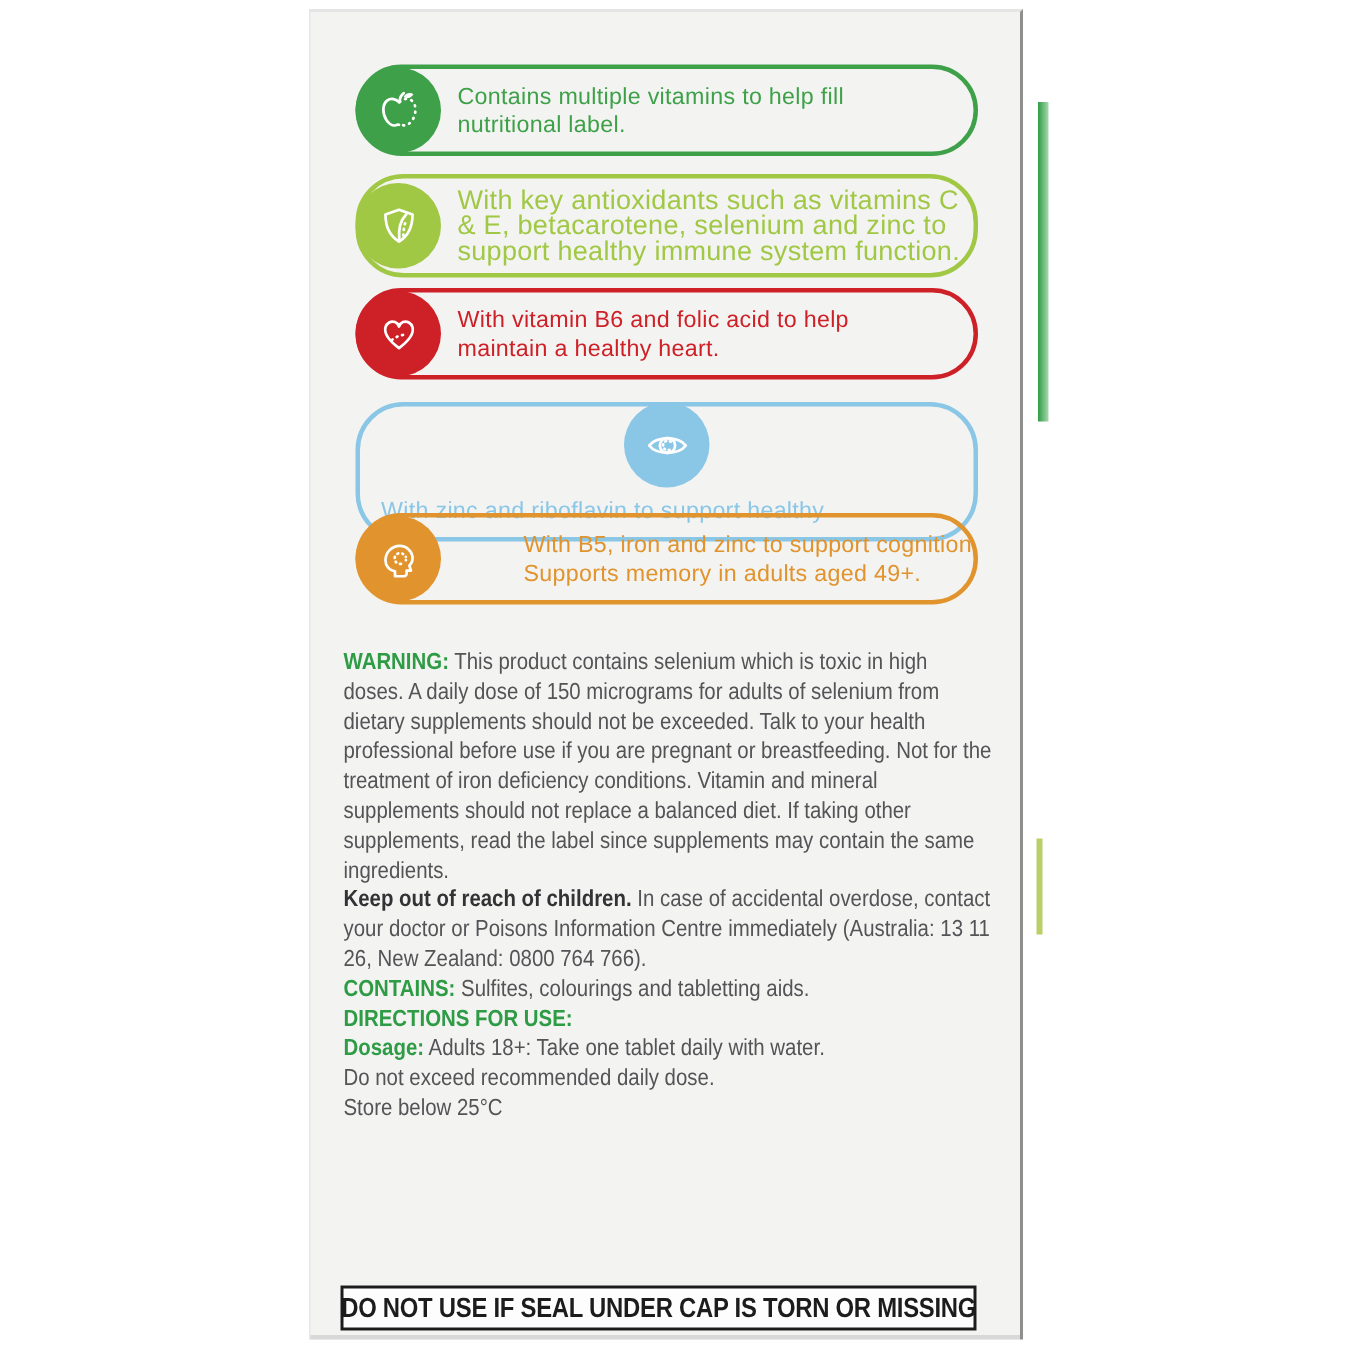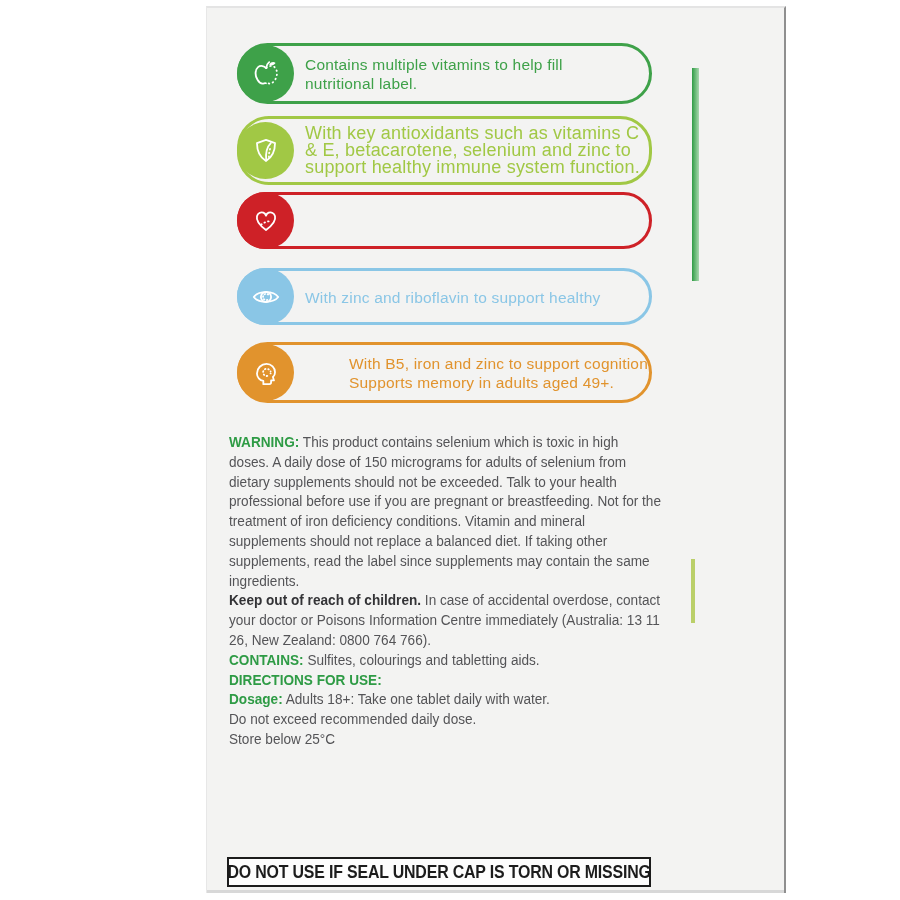--- a/index.html
+++ b/index.html
@@ -1,20 +1,20 @@
 <!DOCTYPE html>
 <html><head>
 <meta charset="utf-8">
 <style>
   html,body{margin:0;padding:0;}
   body{width:900px;height:900px;background:#ffffff;font-family:"Liberation Sans",sans-serif;}
   .stage{position:relative;width:900px;height:900px;overflow:hidden;background:#ffffff;}
 
   
-  .panel{position:absolute;left:206px;top:6px;width:580px;height:887px;box-sizing:border-box;
+  .panel{position:absolute;left:206px;top:6px;width:476px;height:887px;box-sizing:border-box;
          background:#f3f3f2;border-left:1px solid #e7e7e7;border-top:2px solid #e4e4e4;
          border-right:2px solid #8f8f8f;padding-left:42px;}
   .panel-bottom-edge{position:absolute;left:0;right:0;bottom:0;height:3px;background:#d8d8d8;}
 
   
   .sliver-green{position:absolute;left:692px;top:68px;width:7px;height:213px;
                 background:linear-gradient(90deg,#2f9c45,#a9d8af);}
   .sliver-lime{position:absolute;left:691px;top:559px;width:4px;height:64px;background:#bacf69;}
 
   
@@ -28,21 +28,21 @@
   .pill-text div{white-space:nowrap;}
   .pill--three .pill-text{font-size:18px;line-height:17px;padding-top:6px;padding-bottom:6px;}
   #pill-0{top:35px;}
   #pill-1{top:108px;min-height:63px;}
   #pill-2{top:184px;}
   #pill-3{top:260px;}
   #pill-4{top:334px;}
   .c-green{border-color:#3ea149;color:#3ea149;}  .c-green  .pill-circle{background:#3ea149;}
   .c-lime{border-color:#a1c845;color:#a1c845;}   .c-lime   .pill-circle{background:#a1c845;}
   .c-red{border-color:#ce2127;color:#ce2127;}    .c-red    .pill-circle{background:#ce2127;}
-  .c-blue{border-color:#8ac6e6;color:#8ac6e6;}   .c-blue   .pill-circle{background:#8ac6e6;}
+  .c-blue{border-color:#8ac6e6;color:#8ac6e6;flex-direction:column;}   .c-blue   .pill-circle{background:#8ac6e6;}
   .c-orange{border-color:#e1932d;color:#e1932d;gap:44px;} .c-orange .pill-circle{background:#e1932d;}
 
   
   .body-copy{position:absolute;left:22px;top:424px;width:492px;transform:scaleX(0.878);
              transform-origin:0 0;font-size:15.5px;line-height:19.8px;color:#545457;}
   .body-copy p{margin:0;}
   .green-label{color:#2e9b45;font-weight:bold;}
   .dark-label{color:#333336;font-weight:bold;}
 
   
@@ -87,20 +87,24 @@
       </div>
     </div>
 
     <div class="pill c-red" id="pill-2">
       <div class="pill-circle">
         <svg width="34" height="34" viewBox="0 0 32 32" fill="none" stroke="#ffffff" stroke-width="1.7" stroke-linecap="round" stroke-linejoin="round">
           <path d="M16 24.5 C10 20 6.5 15.5 7.5 11.5 C8.2 8.8 11 7.2 13.5 8.2 C15 8.8 15.7 10 16 11 C16.3 10 17 8.8 18.5 8.2 C21 7.2 23.8 8.8 24.5 11.5 C25.5 15.5 22 20 16 24.5 Z"></path>
           <path d="M11.5 19.5 C13.5 17.8 15.8 16.8 18.5 16.3" stroke-dasharray="0.6 3"></path>
         </svg>
       </div>
+      <div class="pill-text">
+        <div>With vitamin B6 and folic acid to help</div>
+        <div>maintain a healthy heart.</div>
+      </div>
     </div>
 
     <div class="pill c-blue" id="pill-3">
       <div class="pill-circle">
         <svg width="34" height="34" viewBox="0 0 32 32" fill="none" stroke="#ffffff" stroke-width="1.7" stroke-linecap="round" stroke-linejoin="round">
           <path d="M4.5 16 C9 10 23 10 27.5 16 C23 22 9 22 4.5 16 Z"></path>
           <circle cx="16" cy="16" r="4.8"></circle>
           <path d="M18 13.6 A3 3 0 1 0 18 18.4" stroke-dasharray="0.6 2.3"></path>
         </svg>
       </div>

